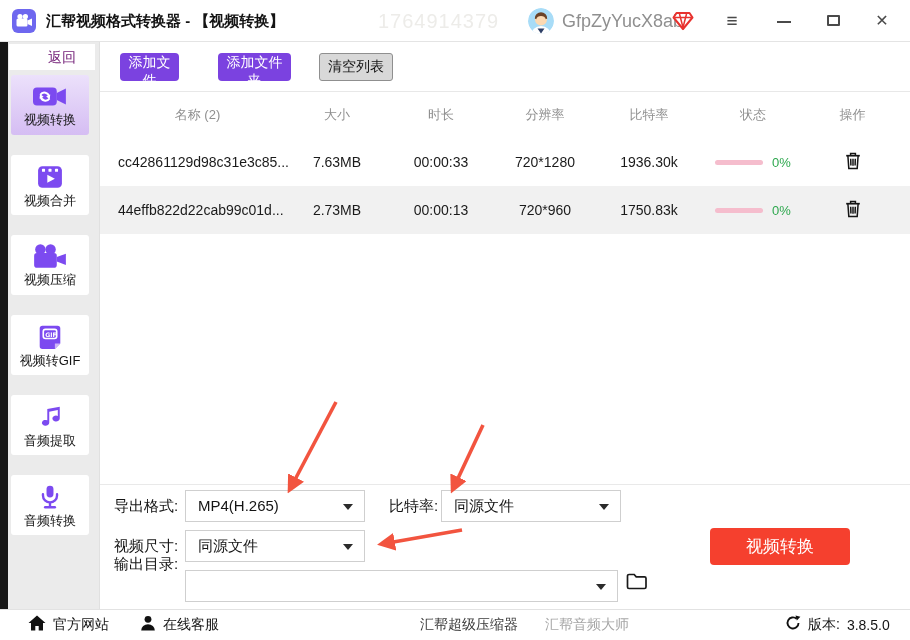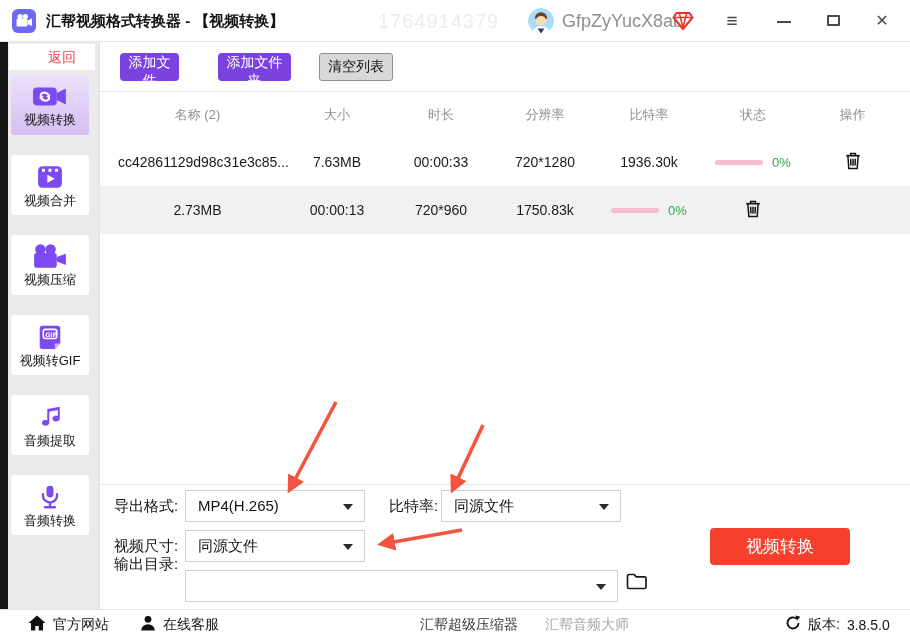--- a/index.html
+++ b/index.html
@@ -20,21 +20,21 @@
   .menu-btn{left:718px;line-height:42px;font-size:19px;}
   .min-btn{left:770px;}
   .min-bar{position:absolute;left:7px;top:21px;width:14px;height:2px;background:#4a4a4a;}
   .max-btn{left:820px;}
   .max-box{position:absolute;left:7px;top:15px;width:13px;height:11px;border:2px solid #4a4a4a;border-radius:1px;}
   .close-btn{left:868px;line-height:42px;font-size:16px;}
 
   
   .left-strip{left:0;top:42px;width:8px;height:567px;background:#161616;}
   .sidebar-bg{left:8px;top:42px;width:92px;height:567px;background:#ebebeb;border-right:1px solid #e0e0e0;}
-  .back-btn{left:9px;top:44px;width:86px;height:26px;background:#fff;text-align:center;line-height:26px;font-size:14px;color:#ef4444;cursor:pointer;padding-left:20px;}
+  .back-btn{left:9px;top:44px;width:86px;height:26px;background:#fff;text-align:center;line-height:26px;font-size:14px;color:#701a75;cursor:pointer;padding-left:20px;}
   .side-card{left:11px;width:78px;height:60px;background:#fff;border-radius:3px;display:flex;flex-direction:column;align-items:center;justify-content:flex-start;padding:9px 0 6px;cursor:pointer;}
   .side-card.selected{background:linear-gradient(180deg,#ece1fb 0%,#d5bdf3 100%);}
   .side-label{font-size:13px;color:#141414;line-height:1;white-space:nowrap;}
 
   
   .btn{border:none;border-radius:4px;font-size:14px;cursor:pointer;font-family:inherit;}
   .btn-purple{background:#7b42e0;color:#fff;}
   .add-file{left:120px;top:53px;width:59px;height:28px;}
   .add-folder{left:218px;top:53px;width:73px;height:28px;}
   .clear-list{left:319px;top:53px;width:74px;height:28px;background:#d8d8d8;border:1px solid #8f8f8f;border-radius:3px;color:#141414;}
@@ -242,20 +242,21 @@
               <line x1="5.7" y1="6.8" x2="5.9" y2="13.6"></line>
               <line x1="8" y1="6.8" x2="8" y2="13.7"></line>
               <line x1="10.3" y1="6.8" x2="10.1" y2="13.6"></line>
             </svg>
         </span>
       </button>
     </div>
   </div>
 
   <div class="abs trow alt" style="top:186px">
+    <div class="cell cell-name">44effb822d22cab99c01d...</div>
     <div class="cell">2.73MB</div>
     <div class="cell">00:00:13</div>
     <div class="cell">720*960</div>
     <div class="cell">1750.83k</div>
     <div class="cell cell-status">
       <span class="pbar"></span>
       <span class="pct">0%</span>
     </div>
     <div class="cell cell-action">
       <button class="trash-btn">

